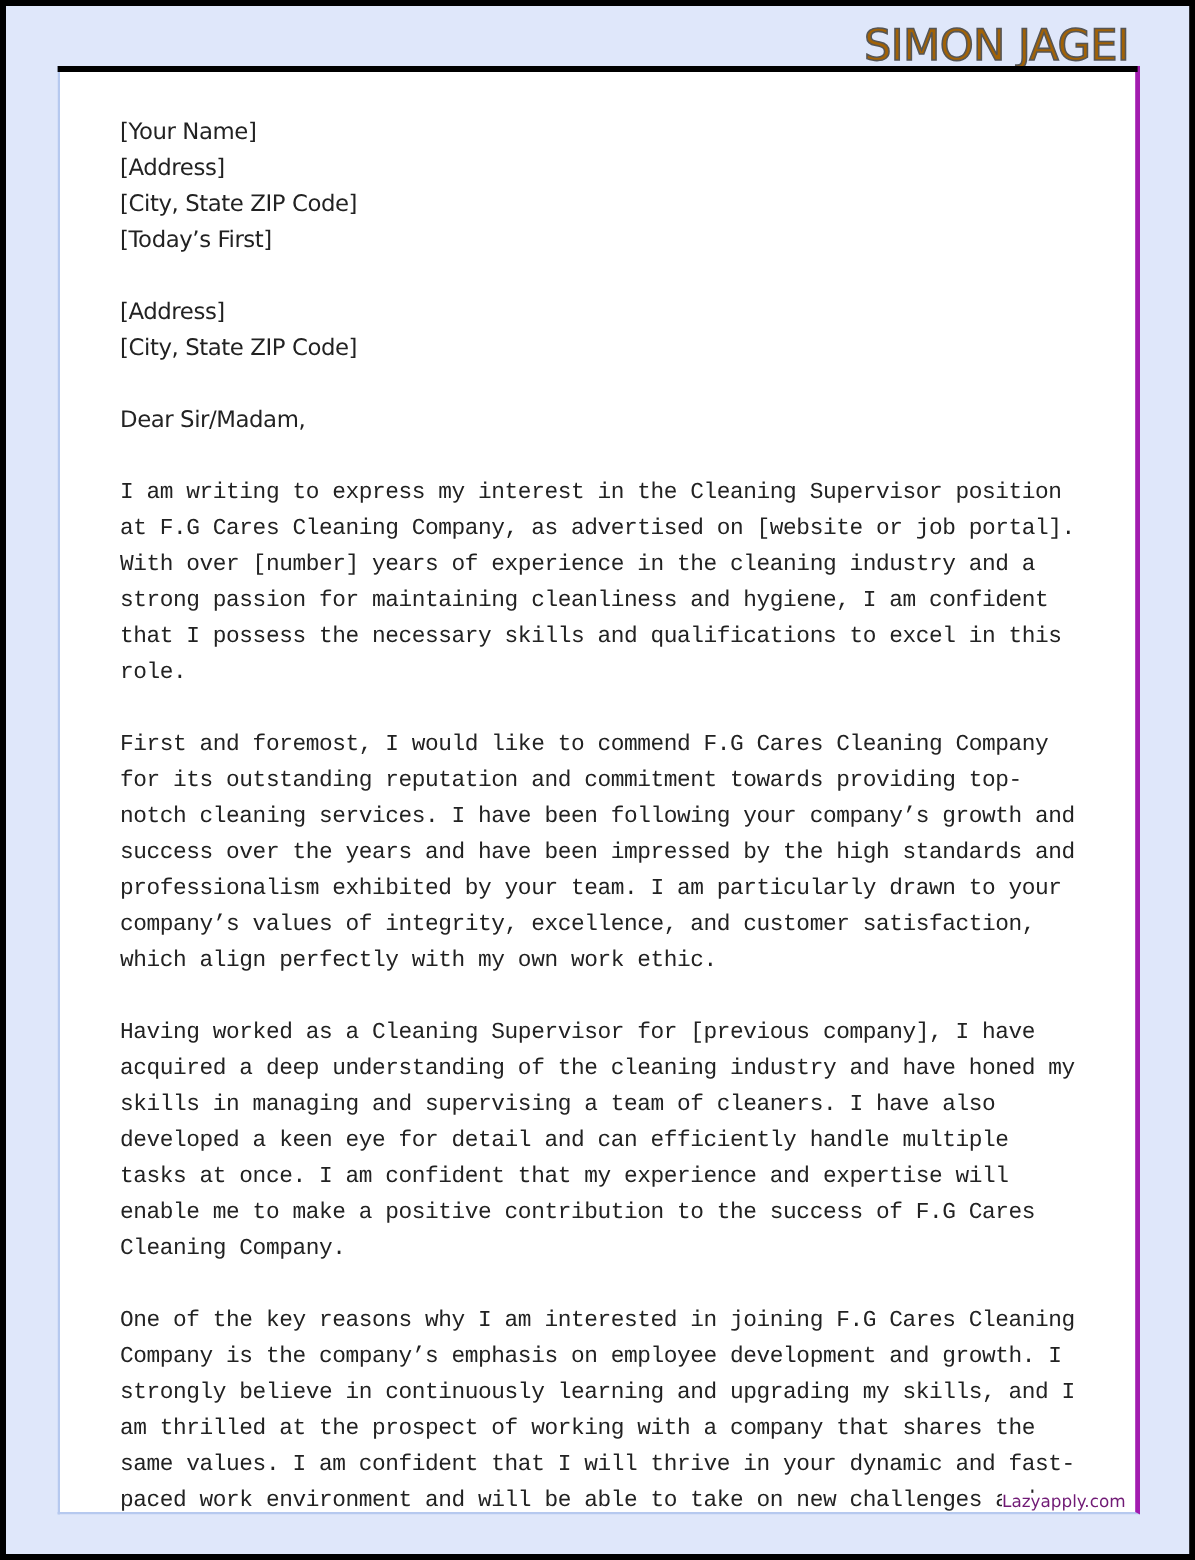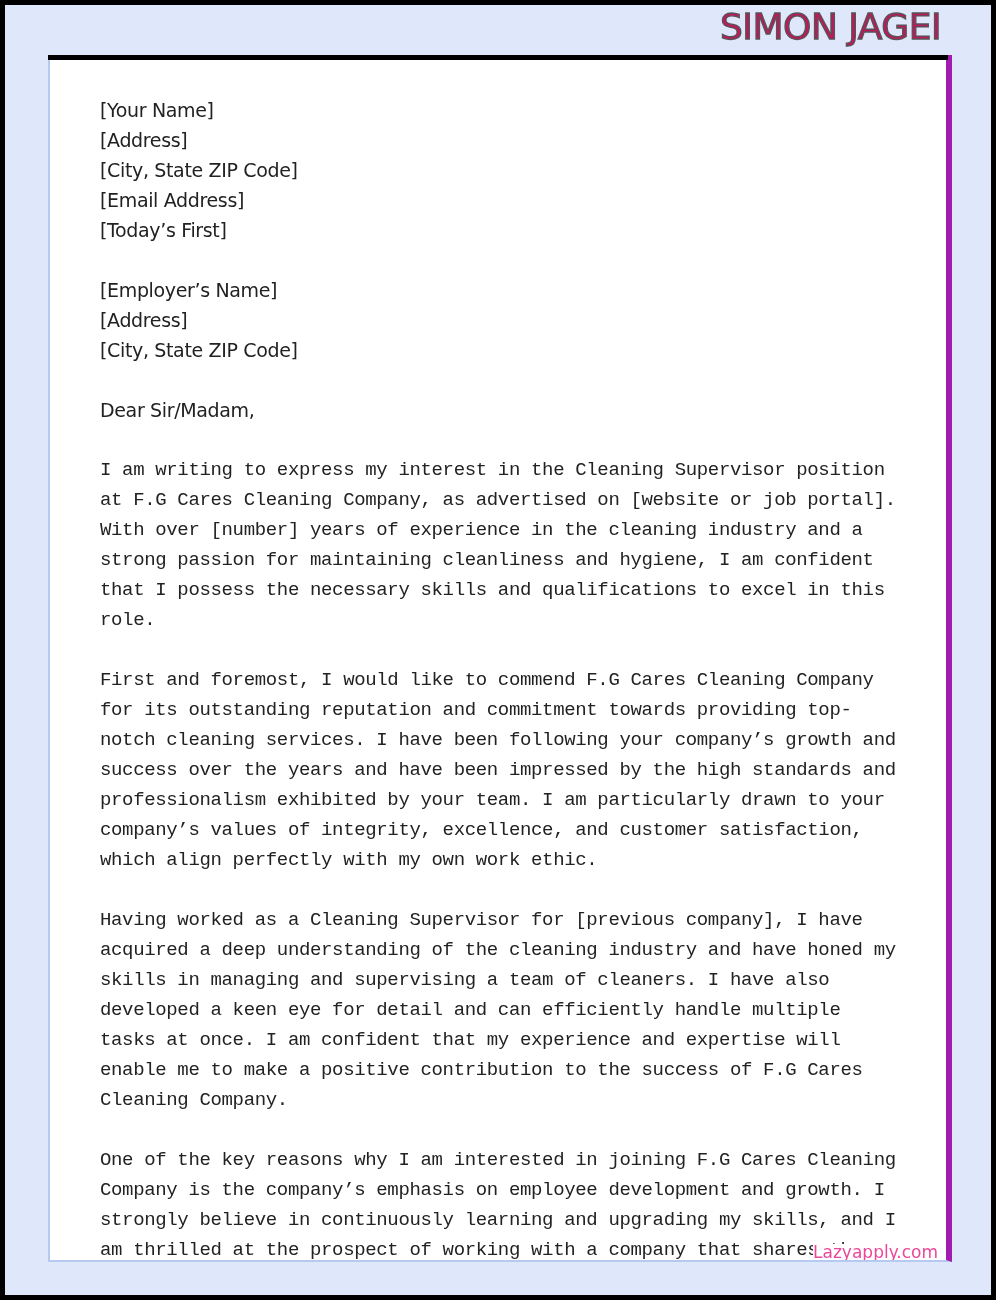--- a/index.html
+++ b/index.html
@@ -6,72 +6,70 @@
   body {
     width: 996px; height: 1300px; overflow: hidden;
     background: #000;
     font-family: "DejaVu Sans", sans-serif;
   }
   .frame {
     position: absolute; left: 5px; top: 5px; width: 986px; height: 1290px;
     background: #dfe7fa;
   }
   .header-name {
-    position: absolute; right: 50px; top: 0;
+    position: absolute; right: 50px; top: 12px;
     font-family: "DejaVu Sans", sans-serif;
     font-size: 36px; letter-spacing: -0.5px;
-    color: #be185d;
+    color: #a16207;
     -webkit-text-stroke: 1.3px #555;
     line-height: 44px;
     white-space: nowrap;
   }
   .page {
     position: absolute; left: 48px; top: 55px; width: 896px; height: 1205px;
     background: #fff;
     border-left: 2px solid #b6c9ef;
-    border-right: 6px solid #a21caf;
+    border-right: 4px solid #a21caf;
     border-bottom: 2px solid #b6c9ef;
     overflow: hidden;
   }
   .page-topbar {
     position: absolute; left: 48px; top: 55px; width: 900px; height: 5px;
     background: #000;
   }
   .content {
     position: absolute; left: 50px; top: 40px; width: 800px;
     font-size: 19px; line-height: 30px; color: #222;
     letter-spacing: -0.35px;
   }
   .block { margin: 0 0 30px 0; }
   .line { display: block; white-space: nowrap; }
   .para { margin: 0 0 30px 0; font-family: Liberation Mono, monospace; }
   .watermark {
     position: absolute; right: 8px; bottom: 0px;
-    font-size: 17px; color: #ec4899; line-height: 16px;
+    font-size: 14px; color: #701a75; line-height: 16px;
     background: #fff;
   }
 </style>
 </head>
 <body>
 
 <div class="frame">
   <div class="header-name">SIMON JAGEI</div>
 </div>
 
 <div class="page">
   <div class="content">
     <div class="block">
       <span class="line">[Your Name]</span>
       <span class="line">[Address]</span>
       <span class="line">[City, State ZIP Code]</span>
-      <span class="line">[Email Address]</span>
       <span class="line">[Today’s First]</span>
     </div>
     <div class="block">
-      <span class="line">[Employer’s Name]</span>
       <span class="line">[Address]</span>
       <span class="line">[City, State ZIP Code]</span>
     </div>
     <div class="block">Dear Sir/Madam,</div>
     <p class="para">I am writing to express my interest in the Cleaning Supervisor position at F.G Cares Cleaning Company, as advertised on [website or job portal]. With over [number] years of experience in the cleaning industry and a strong passion for maintaining cleanliness and hygiene, I am confident that I possess the necessary skills and qualifications to excel in this role.</p>
     <p class="para">First and foremost, I would like to commend F.G Cares Cleaning Company for its outstanding reputation and commitment towards providing top-notch cleaning services. I have been following your company’s growth and success over the years and have been impressed by the high standards and professionalism exhibited by your team. I am particularly drawn to your company’s values of integrity, excellence, and customer satisfaction, which align perfectly with my own work ethic.</p>
     <p class="para">Having worked as a Cleaning Supervisor for [previous company], I have acquired a deep understanding of the cleaning industry and have honed my skills in managing and supervising a team of cleaners. I have also developed a keen eye for detail and can efficiently handle multiple tasks at once. I am confident that my experience and expertise will enable me to make a positive contribution to the success of F.G Cares Cleaning Company.</p>
     <p class="para">One of the key reasons why I am interested in joining F.G Cares Cleaning Company is the company’s emphasis on employee development and growth. I strongly believe in continuously learning and upgrading my skills, and I am thrilled at the prospect of working with a company that shares the same values. I am confident that I will thrive in your dynamic and fast-paced work environment and will be able to take on new challenges and responsibilities with enthusiasm and dedication.</p>
   </div>
   <div class="watermark">Lazyapply.com</div>

